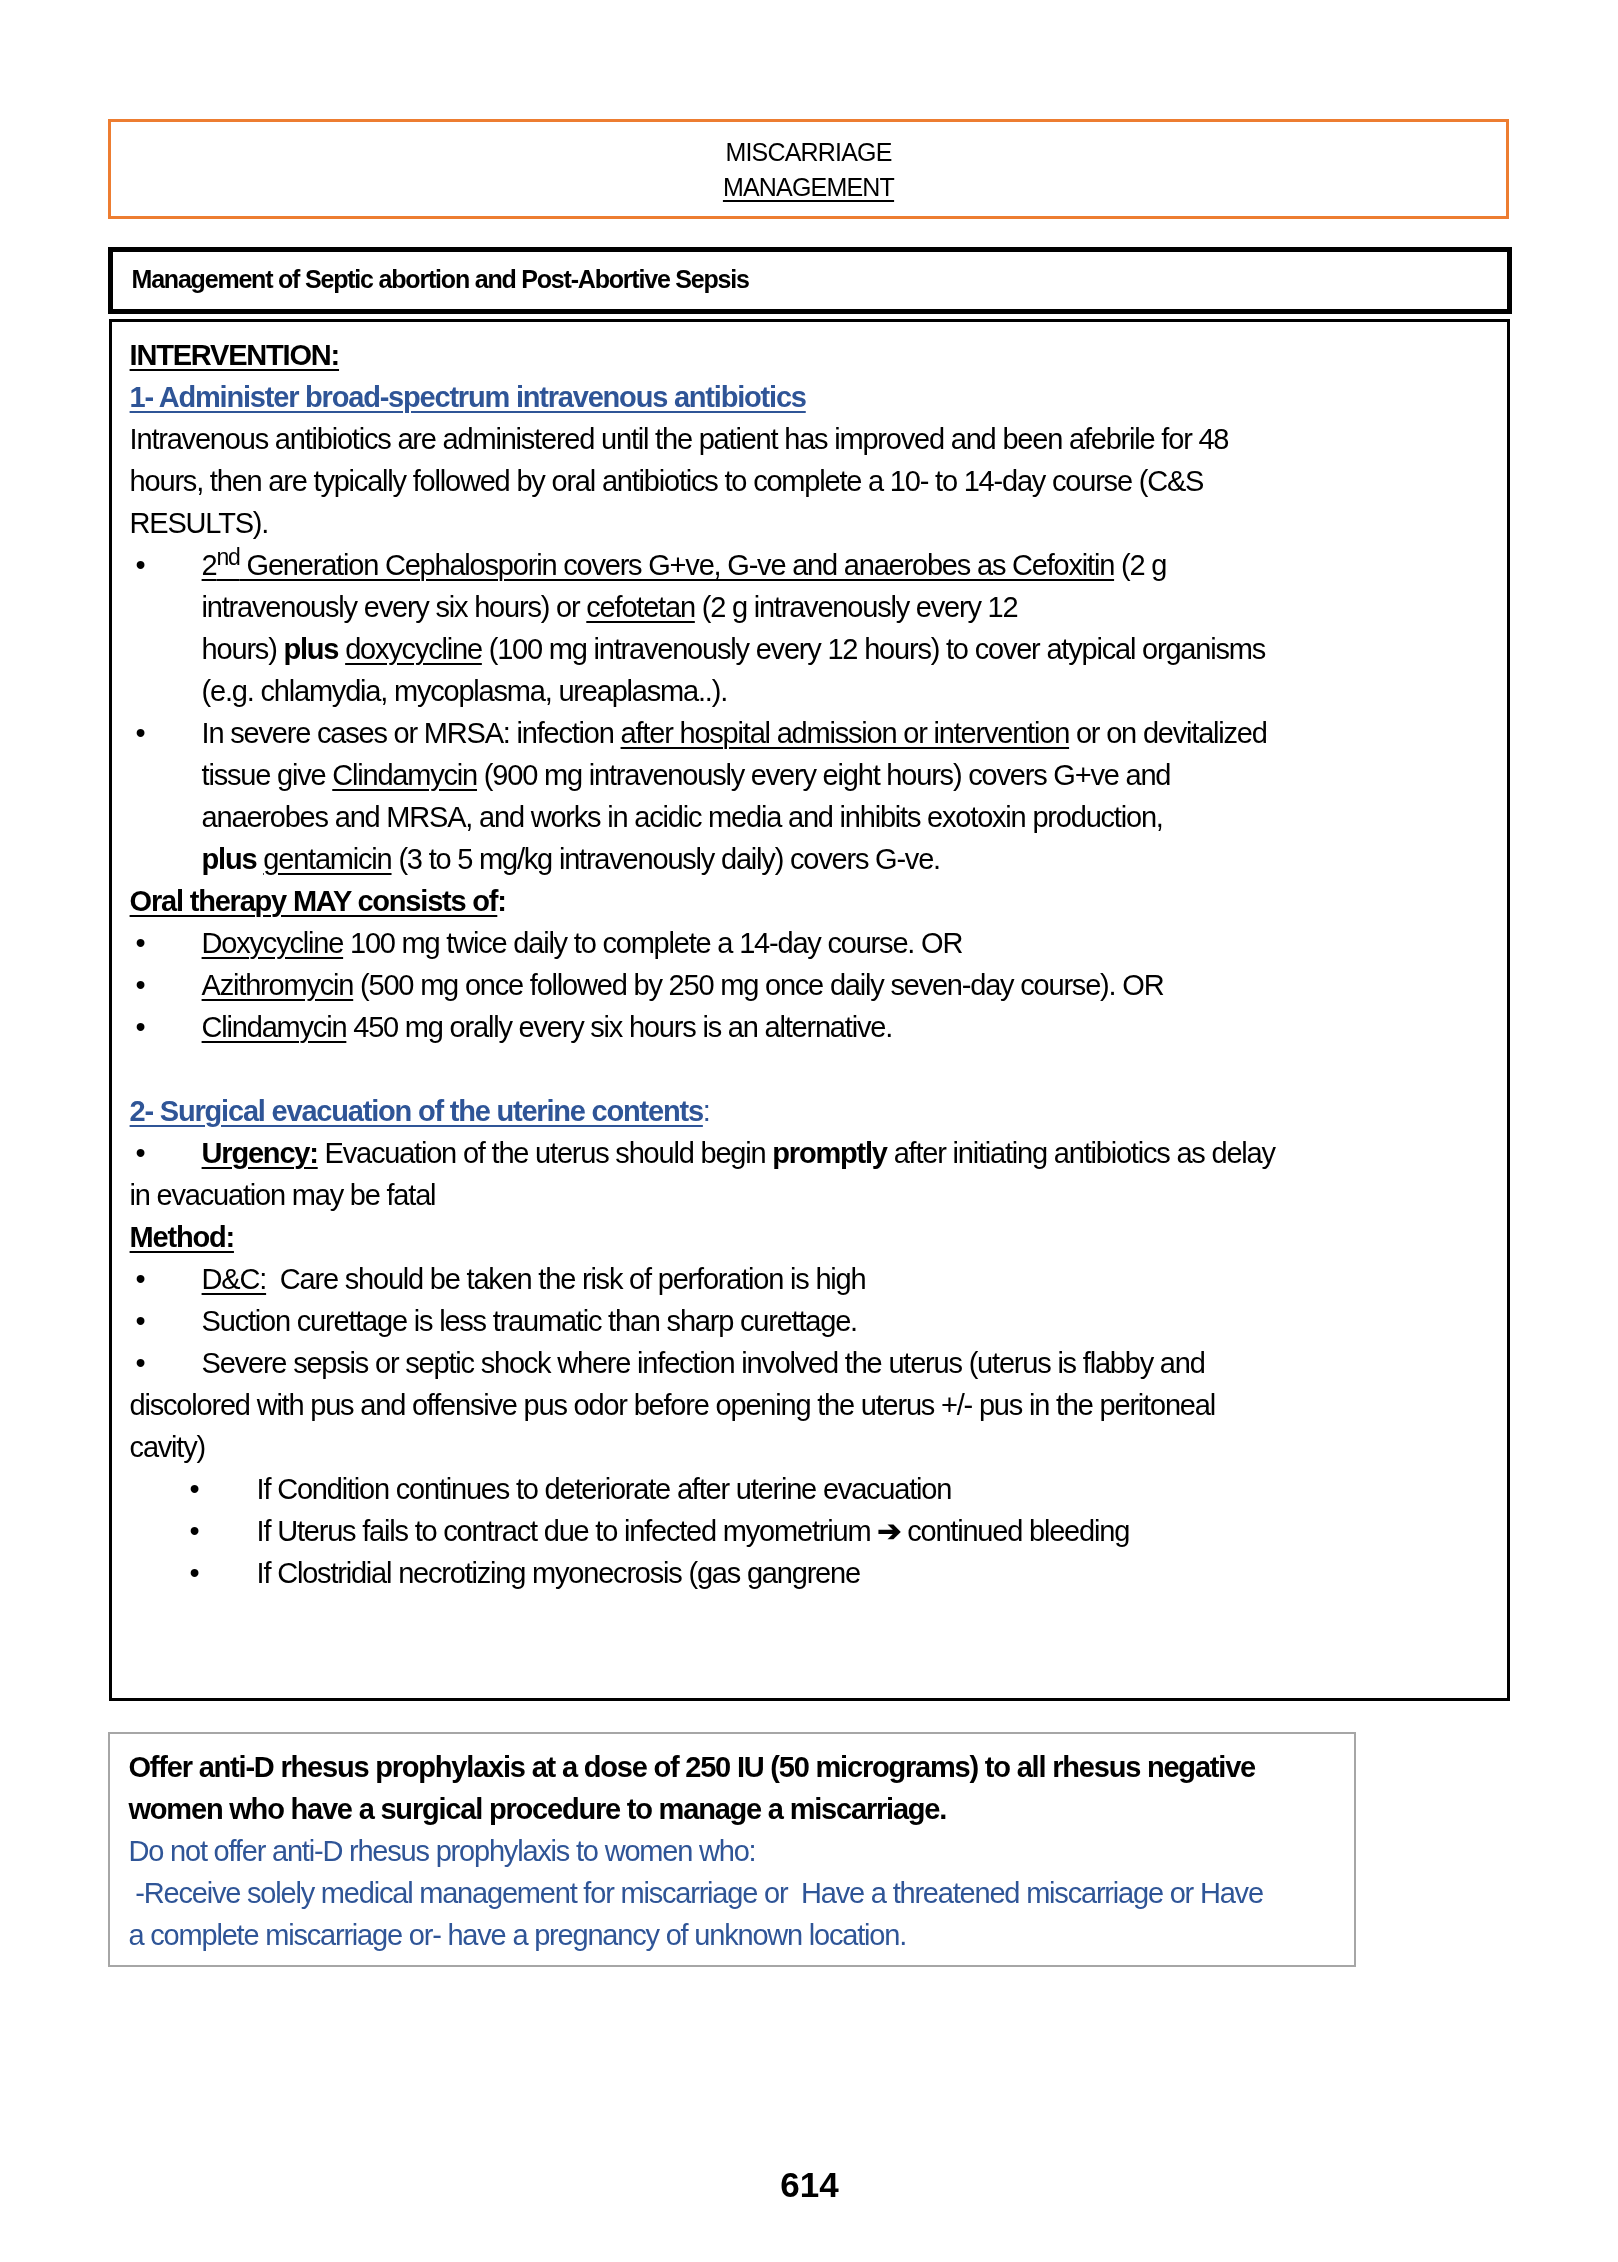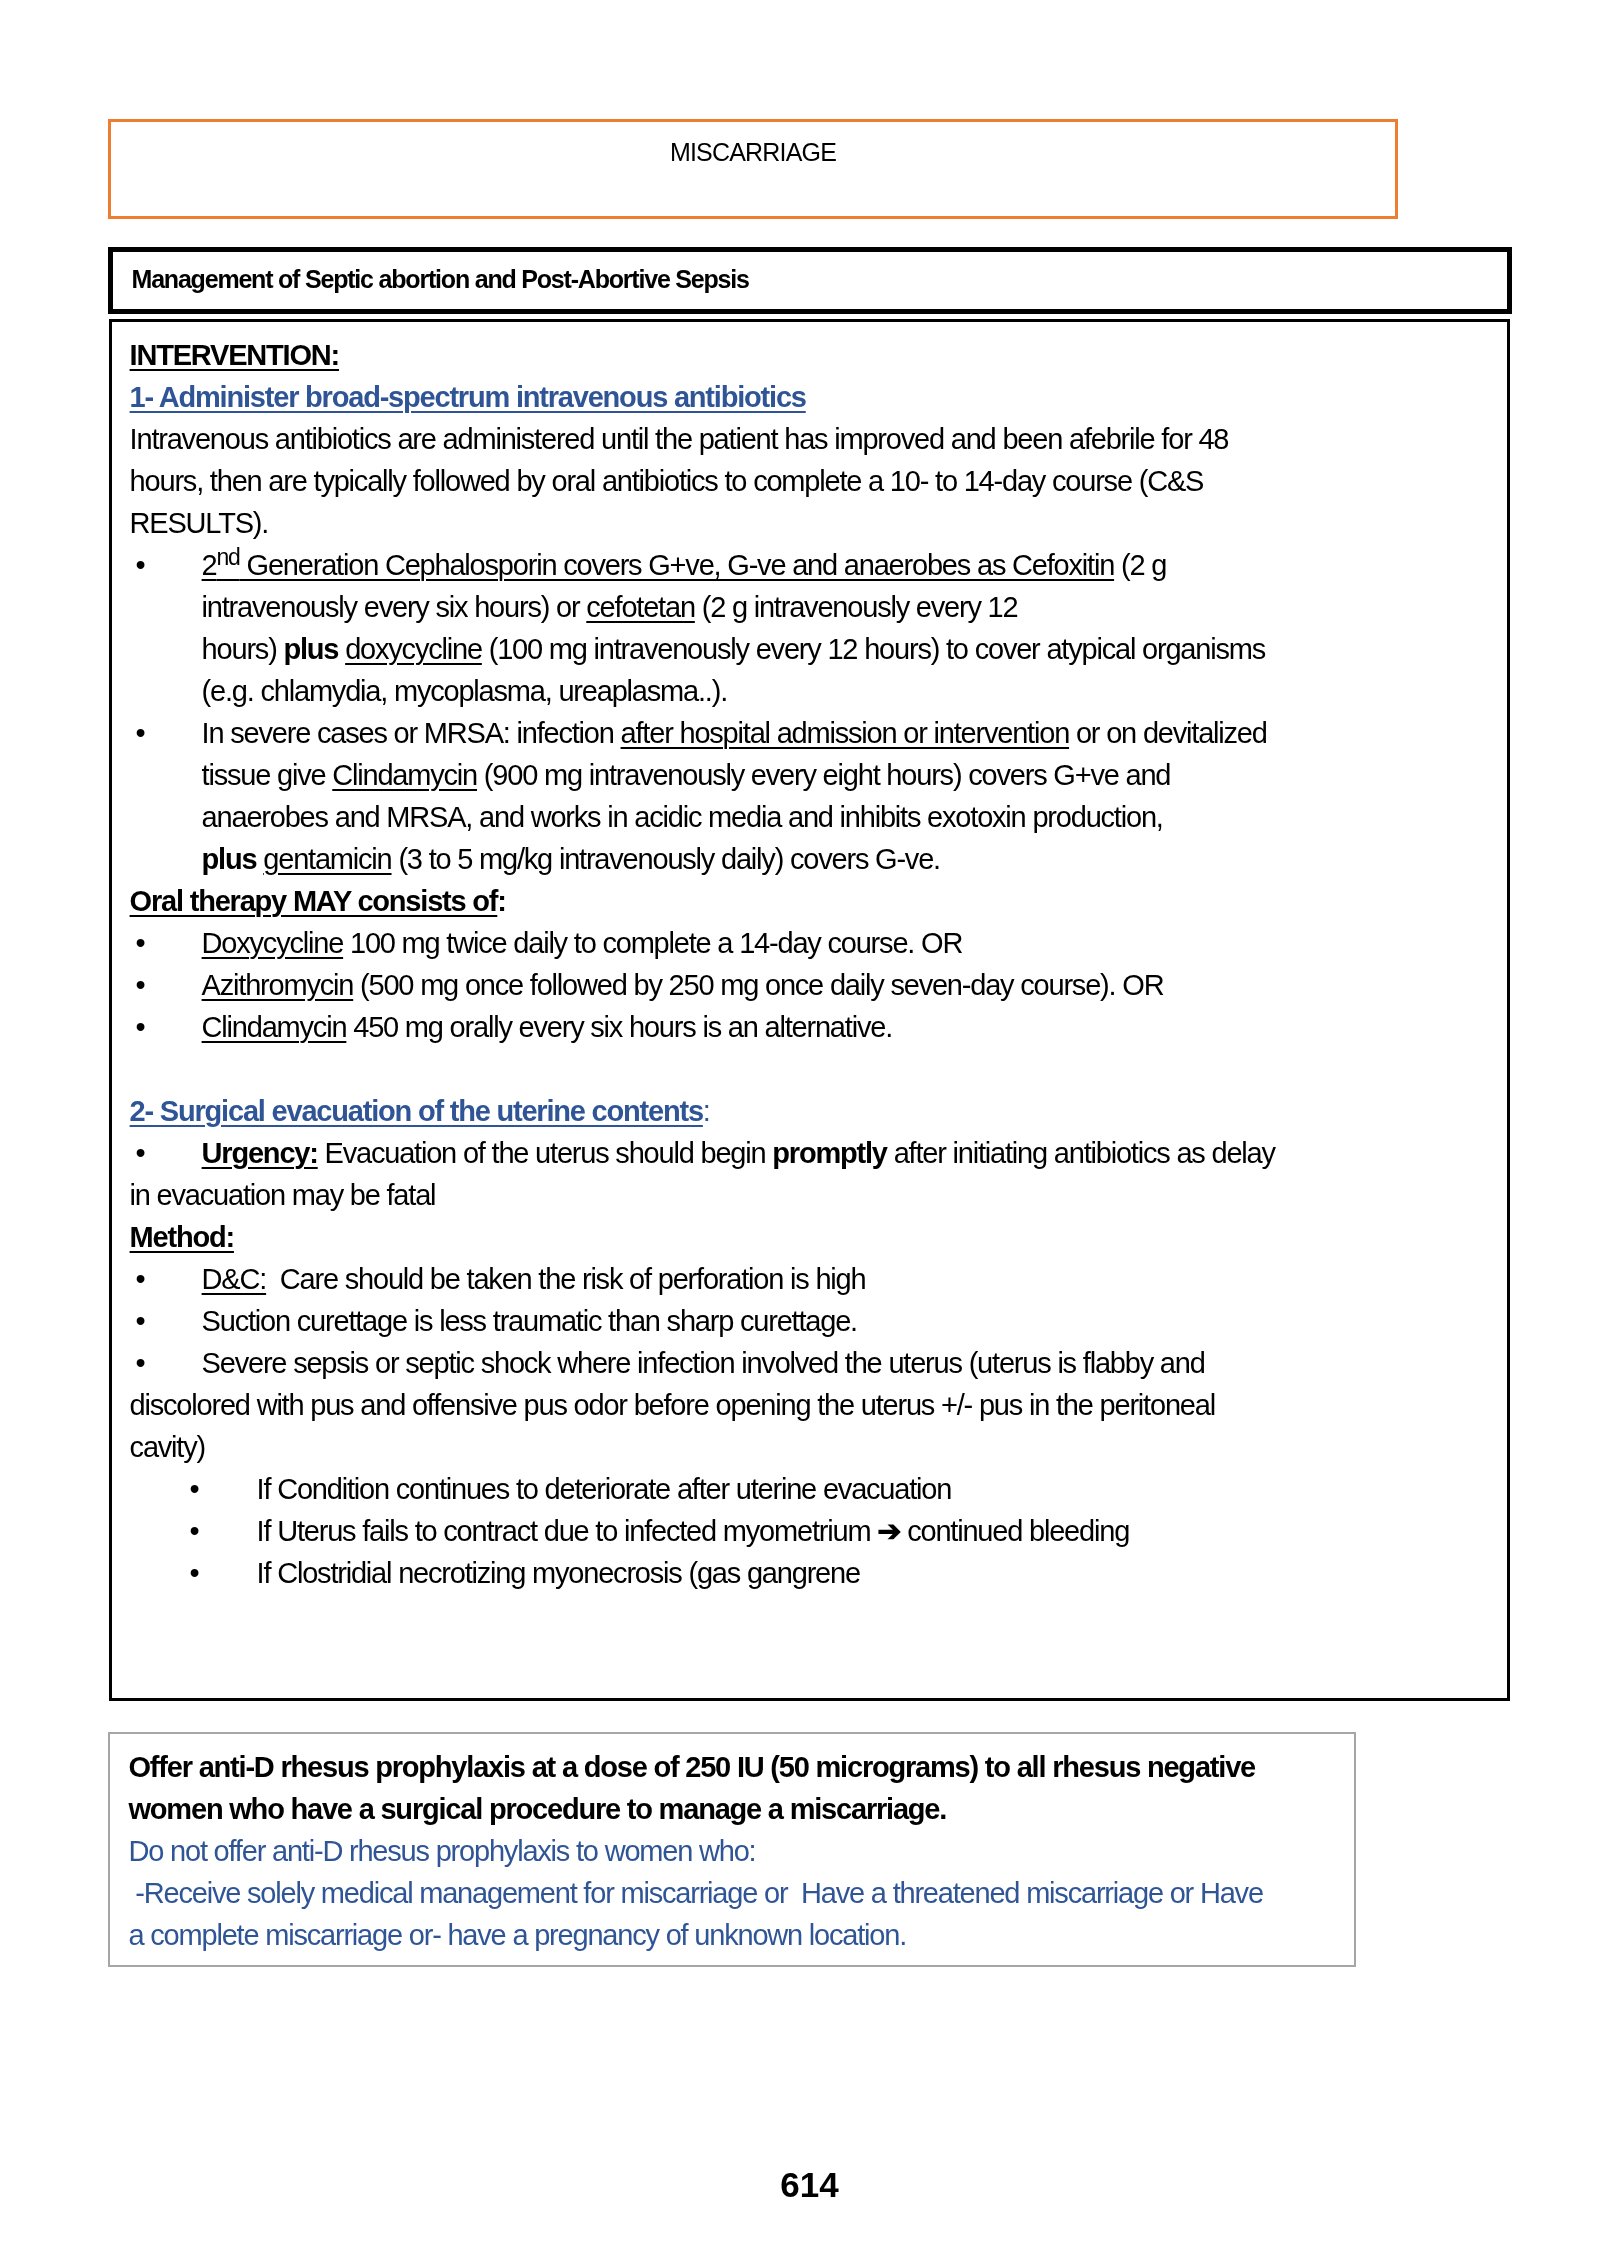--- a/index.html
+++ b/index.html
@@ -1,19 +1,19 @@
 <!DOCTYPE html>
 <html><head>
 <meta charset="utf-8">
 <style>
   html, body { margin: 0; padding: 0; background: #ffffff; }
   body { width: 1619px; height: 2263px; position: relative; overflow: hidden;
          font-family: "Liberation Sans", sans-serif; color: #000; }
   .box { position: absolute; box-sizing: border-box; }
-  #title-box { left: 108px; top: 119px; width: 1290px; height: 100px; border: 3.9px solid #ED7D31; }
+  #title-box { left: 108px; top: 119px; width: 1401px; height: 100px; border: 3.9px solid #ED7D31; }
   #title-box .l1 { position: absolute; left: 0; right: 0; top: 15.6px; text-align: center; font-size: 25px; letter-spacing: -0.8px; }
   #title-box .l2 { position: absolute; left: 0; right: 0; top: 51px; text-align: center; font-size: 25px; letter-spacing: -0.8px; }
   #title-box .l2 span { text-decoration: underline; text-decoration-thickness: 2px; text-underline-offset: 3.9px; }
   #head-box { left: 108px; top: 247px; width: 1404px; height: 67px; border: 5.9px solid #000; }
   #head-box .t { position: absolute; left: 18.5px; top: 12.7px; font-size: 25px; font-weight: bold; letter-spacing: -1.2px; }
   #main-box { left: 109px; top: 319px; width: 1401px; height: 1382px; border: 3.9px solid #000; }
   .content { position: absolute; left: 17.6px; top: 11.7px; right: 13.7px; font-size: 29px; line-height: 42px; letter-spacing: -1.2px; }
   .line { white-space: nowrap; height: 42px; }
   .bullet-row { position: relative; padding-left: 72px; }
   .bullet-row .dot { position: absolute; left: 5.9px; top: 0; }
@@ -28,20 +28,21 @@
   #note-box { left: 108px; top: 1732px; width: 1248px; height: 235px; border: 2.9px solid #A6A6A6; }
   #note-box .content { left: 18.5px; top: 11.7px; }
   #page-num { position: absolute; left: 0; width: 1619px; top: 2165px; text-align: center; font-size: 35px; font-weight: bold; }
   .arrow { font-weight: bold; }
 </style>
 </head>
 <body>
 
 <div class="box" id="title-box">
   <div class="l1">MISCARRIAGE</div>
+  <div class="l2"><span>MANAGEMENT</span></div>
 </div>
 
 <div class="box" id="head-box">
   <div class="t">Management of Septic abortion and Post-Abortive Sepsis</div>
 </div>
 
 <div class="box" id="main-box">
   <div class="content">
     <div class="line bold"><u>INTERVENTION:</u></div>
     <div class="line bold blue"><u>1- Administer broad-spectrum intravenous antibiotics</u></div>

